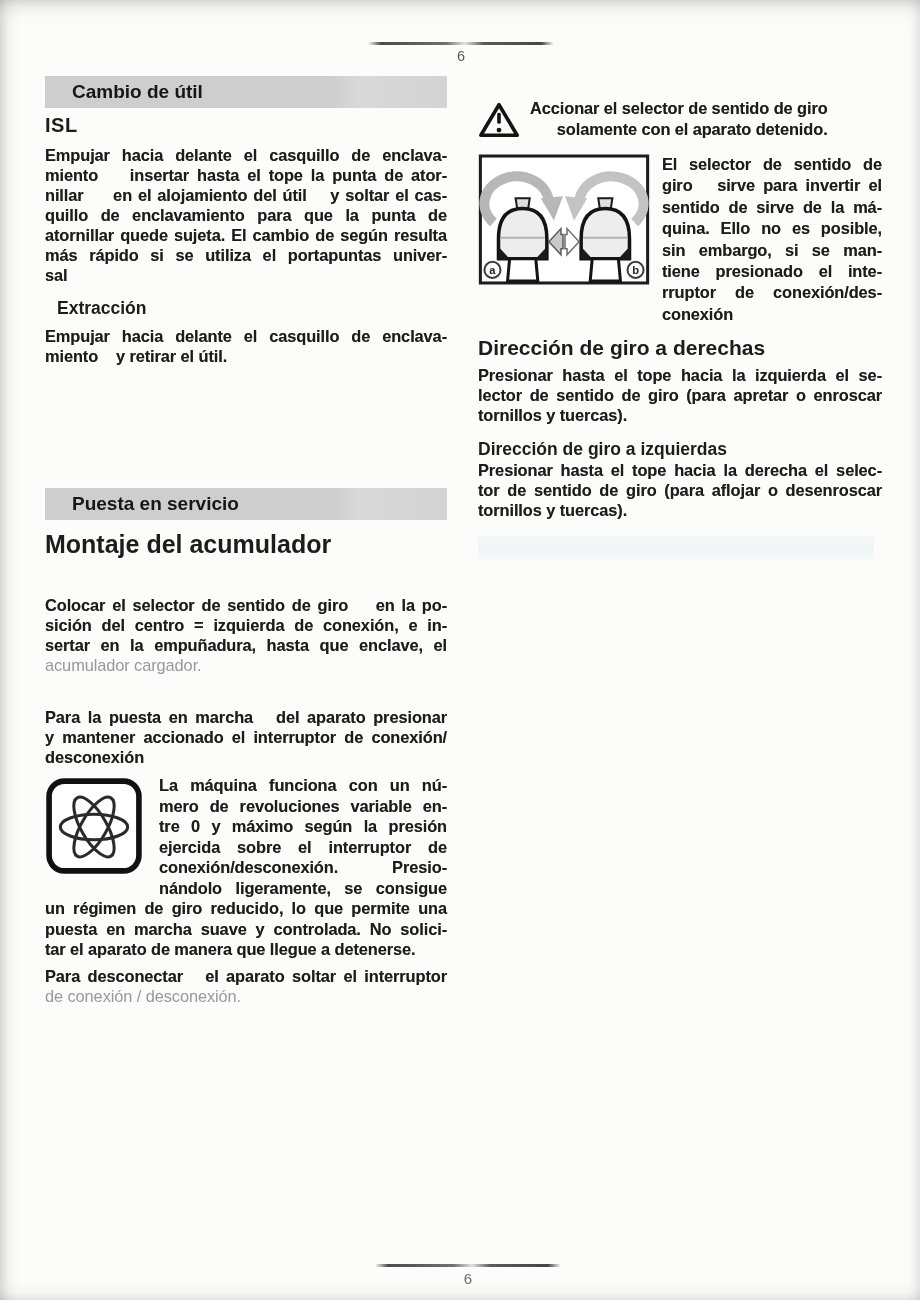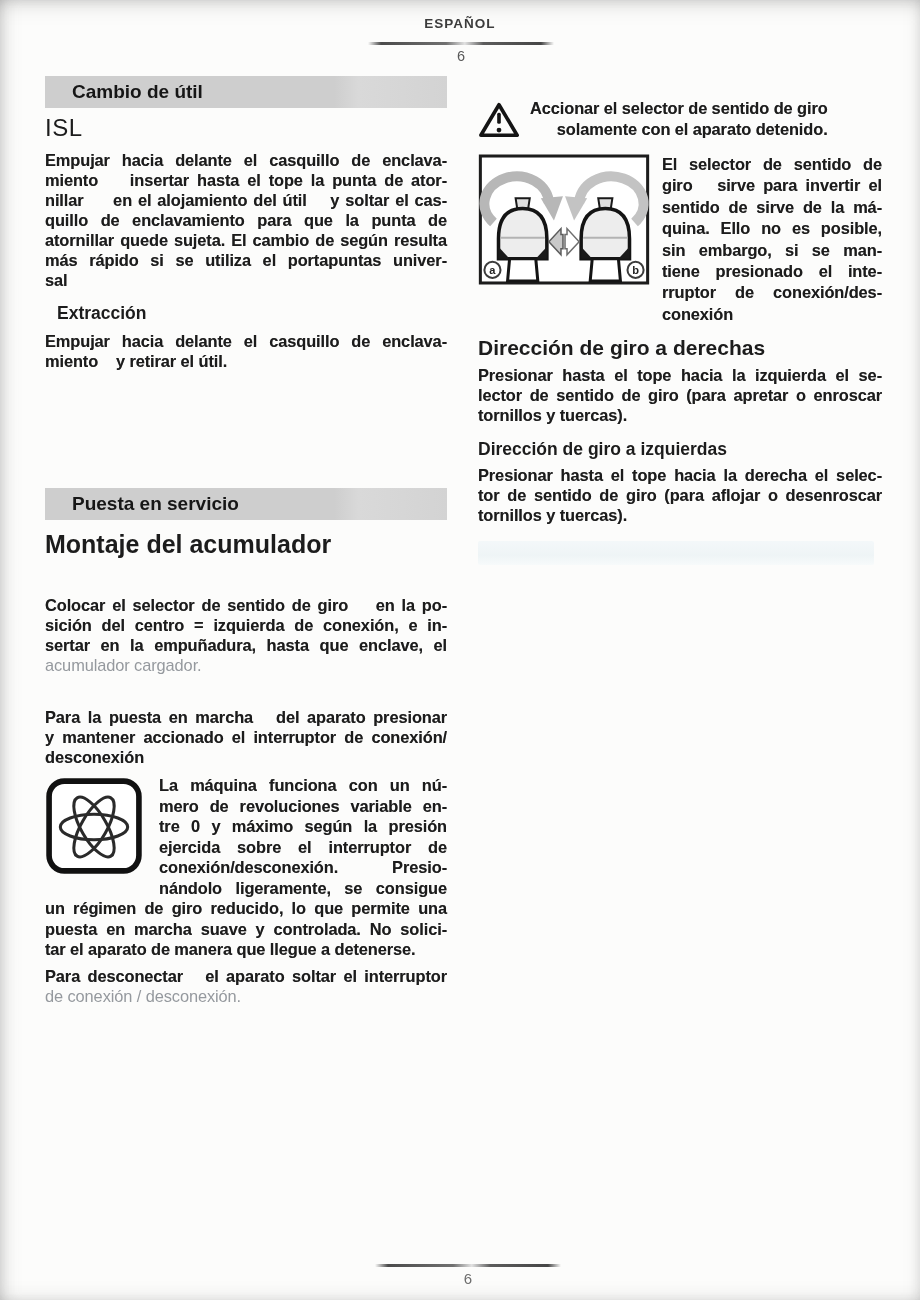--- a/index.html
+++ b/index.html
@@ -31,21 +31,21 @@
   .col{position:absolute;}
   #sec-tool{left:45px;top:76px;width:402px;}
   #sec-startup{left:45px;top:488px;width:402px;}
   #col-right{left:478px;top:98px;width:404px;}
   
   .section-bar{
     height:32px;line-height:32px;padding-left:27px;
     background:linear-gradient(90deg,#cecece 0%,#cecece 72%,#d9d9d9 78%,#d3d3d3 100%);
     font-size:19px;font-weight:700;color:#161616;
   }
-  .h-model{margin-top:6px;font-size:24px;font-weight:400;letter-spacing:.5px;}
+  .h-model{margin-top:6px;font-size:20px;font-weight:700;letter-spacing:.5px;}
   .h-sub{font-size:17.5px;font-weight:700;margin-left:12px;}
   .h-sub2{margin-top:10px;font-size:25px;font-weight:700;}
   
   .para{font-size:16.4px;font-weight:700;line-height:20px;letter-spacing:-.1px;
     text-shadow:0 0 .5px rgba(20,20,20,.45);}
   .pline{min-height:20px;}
   .jl{text-align:justify;text-align-last:justify;}
   .gray-line{color:#95999e;text-shadow:none;font-weight:400;}
   
   #para-insert{margin-top:8px;}
@@ -62,31 +62,30 @@
   #warning-row .w-icon{flex:0 0 42px;margin-top:2px;}
   #warning-text{margin-left:10px;line-height:21px;}
   #warning-text .pline{min-height:21px;text-align:right;}
   #figure-row{display:flex;margin-top:10px;align-items:flex-start;}
   #figure-box{flex:0 0 172px;}
   #selector-info{flex:1;margin-left:12px;line-height:21.4px;}
   #selector-info .pline{min-height:21.4px;}
   #h-cw{margin-top:11px;font-size:21px;font-weight:700;}
   #para-cw{margin-top:5px;}
   #h-ccw{margin-top:14px;font-size:17.5px;font-weight:700;}
-  #para-ccw{margin-top:5px;}
+  #para-ccw{}
   #smudge{margin-top:16px;height:24px;width:396px;border-radius:2px;
     background:linear-gradient(180deg,#f2f7f9 0%,#ecf3f5 60%,#f6fafb 100%);opacity:.85;}
   svg text{font-family:"Liberation Sans","DejaVu Sans",sans-serif;}
 </style>
 </head>
 <body>
 
 <div id="page">
 
-  <div id="hdr-lang">ESPAÑOL</div>
   <div id="hdr-rule" class="scan-rule"></div>
   <div id="hdr-num">6</div>
 
   <div class="col" id="sec-tool">
     <div class="section-bar">Cambio de útil</div>
     <div class="h-model">ISL</div>
     <div class="para" id="para-insert">
         <div class="pline jl">Empujar hacia delante el casquillo de enclava-</div>
         <div class="pline jl">miento&nbsp;&nbsp;&nbsp; insertar hasta el tope la punta de ator-</div>
         <div class="pline jl">nillar&nbsp;&nbsp;&nbsp;&nbsp; en el alojamiento del útil&nbsp;&nbsp;&nbsp; y soltar el cas-</div>

